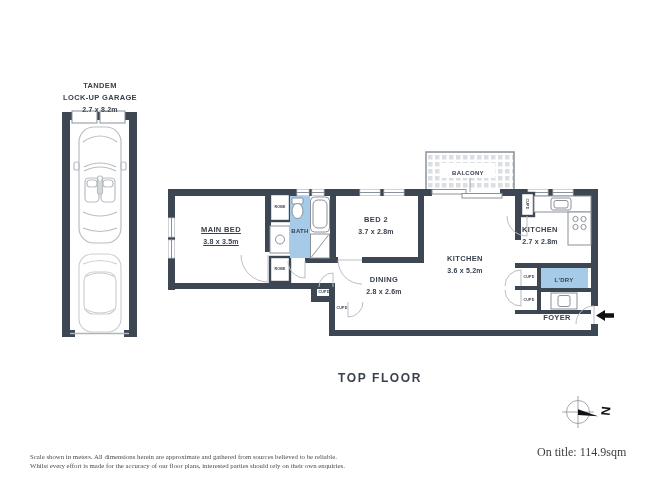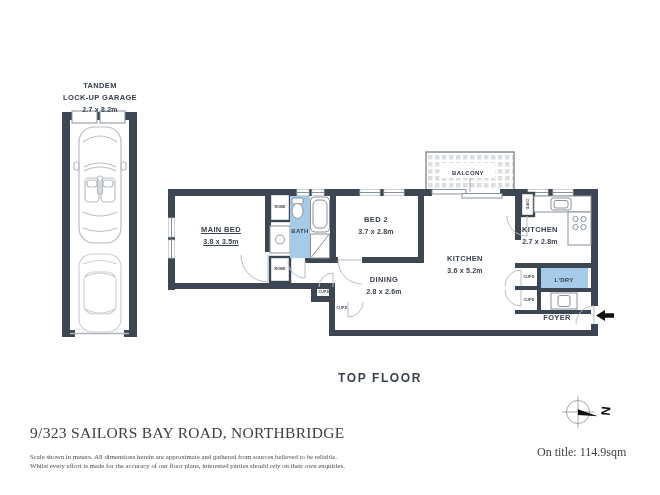--- a/index.html
+++ b/index.html
@@ -284,20 +284,19 @@
   <div class="lbl tiny rot90" style="left:527px;top:202px;">CUPD</div>
   <div class="lbl tiny" style="left:529px;top:275px;">CUPD</div>
   <div class="lbl tiny" style="left:529px;top:298px;">CUPD</div>
   <div class="lbl tiny" style="left:324px;top:290px;">CUPD</div>
   <div class="lbl tiny" style="left:342px;top:306px;">CUPD</div>
 
   <div class="lbl topfloor" style="left:380px;top:372px;">TOP FLOOR</div>
 
   <div class="nmark" style="left:601px;top:404px;">N</div>
 
-  <div class="addr" style="left:30px;top:424px;">9/323 SAILORS BAY ROAD, NORTHBRIDGE</div>
   <div class="ontitle" style="left:537px;top:445px;">On title: 114.9sqm</div>
   <div class="disc" style="left:30px;top:452px;">
     <div>Scale shown in meters. All dimensions herein are approximate and gathered from sources believed to be reliable.</div>
     <div>Whilst every effort is made for the accuracy of our floor plans, interested parties should rely on their own enquiries.</div>
   </div>
 
 </div>
 
 </body></html>

